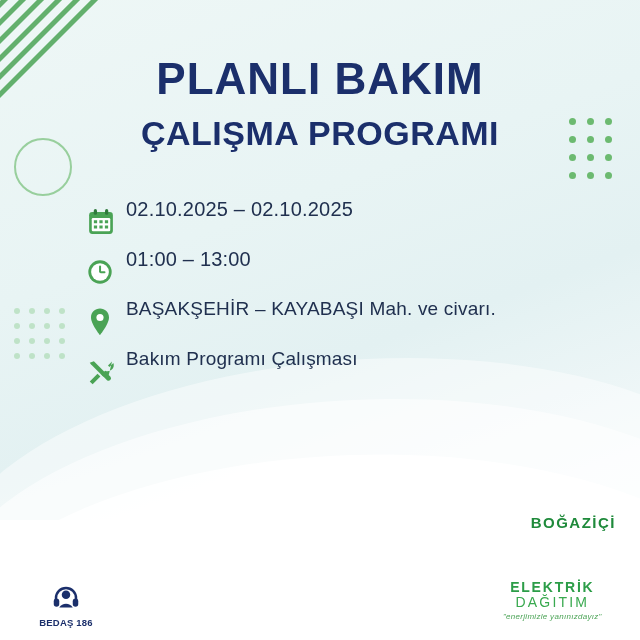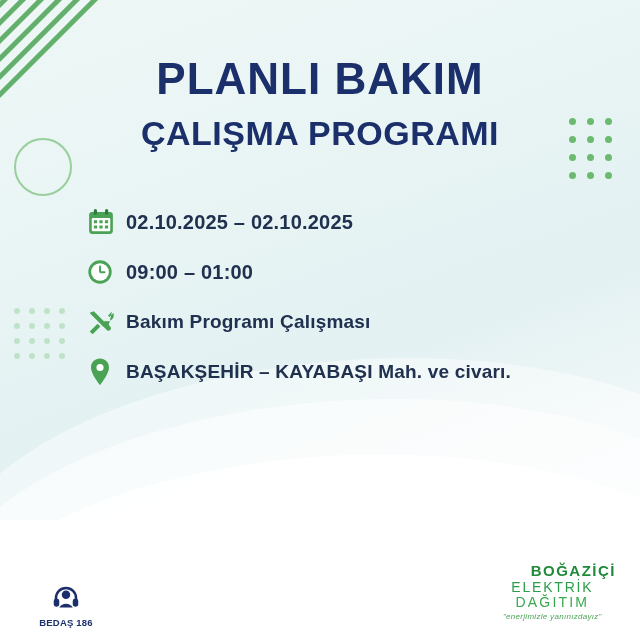--- a/index.html
+++ b/index.html
@@ -121,24 +121,22 @@
   }
 
   .info-list {
     position: absolute;
     top: 198px;
     left: 86px;
     right: 40px;
   }
   .info-row {
     display: flex;
-    align-items: center;
     height: 48px;
     margin-bottom: 2px;
-    font-weight: bold;
   }
   .info-icon {
     width: 40px;
     min-width: 40px;
     display: flex;
     align-items: center;
     justify-content: flex-start;
   }
   .info-text {
     font-size: 19px;
@@ -189,23 +187,24 @@
   }
   .brand .b1 {
     font-size: 15px;
     font-weight: bold;
     color: #1f8a3b;
     letter-spacing: 1.5px;
     margin-left: 42px;
   }
   .brand .b2 {
     font-size: 14px;
-    font-weight: normal;
+    font-weight: bold;
     color: #2c9d48;
     letter-spacing: 1.8px;
+    margin-top: 48px;
   }
   .brand .b3 {
     font-size: 14px;
     font-weight: normal;
     color: #39a94f;
     letter-spacing: 2.2px;
   }
   .brand .slogan {
     margin-top: 2px;
     font-size: 8px;
@@ -298,42 +297,42 @@
 
     <div class="info-row">
       <span class="info-icon">
         <svg width="28" height="28" viewBox="0 0 24 24">
           <circle cx="12" cy="12" r="10" fill="#4aa355"></circle>
           <circle cx="12" cy="12" r="7.6" fill="#ffffff"></circle>
           <rect x="11.2" y="6.4" width="1.7" height="6.3" rx="0.85" fill="#4aa355"></rect>
           <rect x="11.9" y="11.3" width="4.8" height="1.7" rx="0.85" fill="#4aa355"></rect>
         </svg>
       </span>
-      <span class="info-text big">09:00 – 01:00</span>
+      <span class="info-text big">01:00 – 13:00</span>
+    </div>
+
+    <div class="info-row">
+      <span class="info-icon">
+        <svg width="28" height="30" viewBox="0 0 24 26">
+          <path d="M12 1.4c-4.3 0-7.8 3.4-7.8 7.6 0 5.7 7.8 15.3 7.8 15.3s7.8-9.6 7.8-15.3c0-4.2-3.5-7.6-7.8-7.6z" fill="#4aa355"></path>
+          <circle cx="12" cy="9.1" r="3.1" fill="#ffffff"></circle>
+        </svg>
+      </span>
+      <span class="info-text">BAŞAKŞEHİR – KAYABAŞI Mah. ve civarı.</span>
     </div>
 
     <div class="info-row">
       <span class="info-icon">
         <svg width="30" height="30" viewBox="0 0 24 24">
           <path d="M3 4.5l3.3-1.2 10 10-2.4 2.4-10-10z" fill="#4aa355"></path>
           <path d="M3 19.5l6.2-6.2 2.3 2.3L5.3 21.8z" fill="#4aa355"></path>
           <path d="M20.8 3.6l-3.2 3.2 1.1 1.1 3.2-3.2a5 5 0 01-6.6 6.3l-3 3 4.5 4.5a2 2 0 002.8-2.8l-1.4-1.4" fill="#4aa355"></path>
         </svg>
       </span>
       <span class="info-text">Bakım Programı Çalışması</span>
-    </div>
-
-    <div class="info-row">
-      <span class="info-icon">
-        <svg width="28" height="30" viewBox="0 0 24 26">
-          <path d="M12 1.4c-4.3 0-7.8 3.4-7.8 7.6 0 5.7 7.8 15.3 7.8 15.3s7.8-9.6 7.8-15.3c0-4.2-3.5-7.6-7.8-7.6z" fill="#4aa355"></path>
-          <circle cx="12" cy="9.1" r="3.1" fill="#ffffff"></circle>
-        </svg>
-      </span>
-      <span class="info-text">BAŞAKŞEHİR – KAYABAŞI Mah. ve civarı.</span>
     </div>
 
   </div>
 
   <div class="footer">
     <div class="footer-items">
 
       <div class="f-item">
         <span class="glyph">
           <svg width="30" height="30" viewBox="0 0 24 24">

